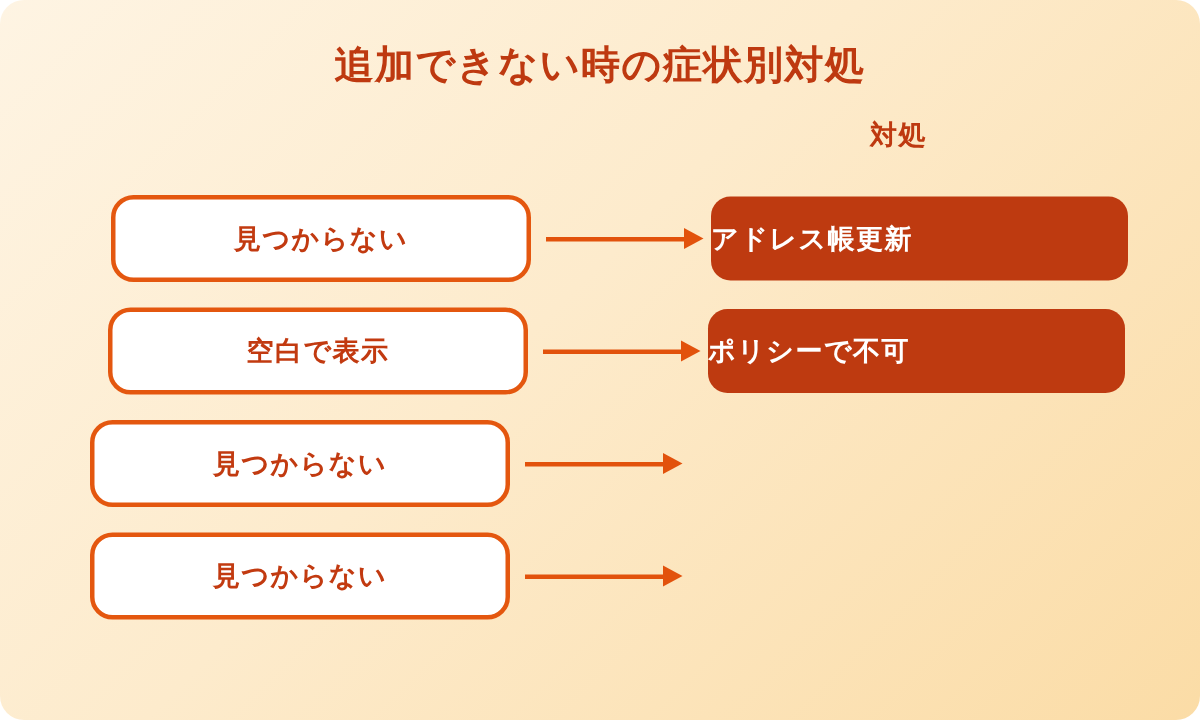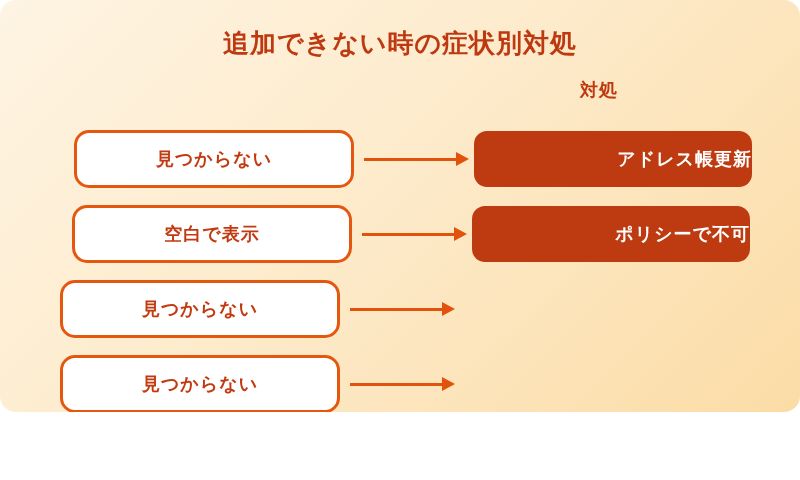--- a/index.html
+++ b/index.html
@@ -4,21 +4,21 @@
 <style>
   html, body {
     margin: 0;
     padding: 0;
     background: #ffffff;
     font-family: "Liberation Sans", "DejaVu Sans", sans-serif;
   }
   .card {
     position: relative;
     width: 800px;
-    height: 412px;
+    height: 480px;
     border-radius: 16px;
     background: linear-gradient(135deg, #FEF4E3 0%, #FDEBCC 45%, #FBDCA6 100%);
     overflow: hidden;
   }
   .title {
     position: absolute;
     top: 26px;
     left: 0;
     width: 100%;
     text-align: center;
@@ -72,21 +72,21 @@
     position: absolute;
     left: 460px;
     top: 1px;
     width: 278px;
     height: 56px;
     box-sizing: border-box;
     background: #BE3A10;
     border-radius: 13px;
     display: flex;
     align-items: center;
-    justify-content: flex-end;
+    justify-content: flex-start;
     font-size: 18px;
     font-weight: 700;
     color: #ffffff;
     letter-spacing: 1px;
   }
   .arrow {
     position: absolute;
     left: 350px;
     top: 0;
     width: 105px;

